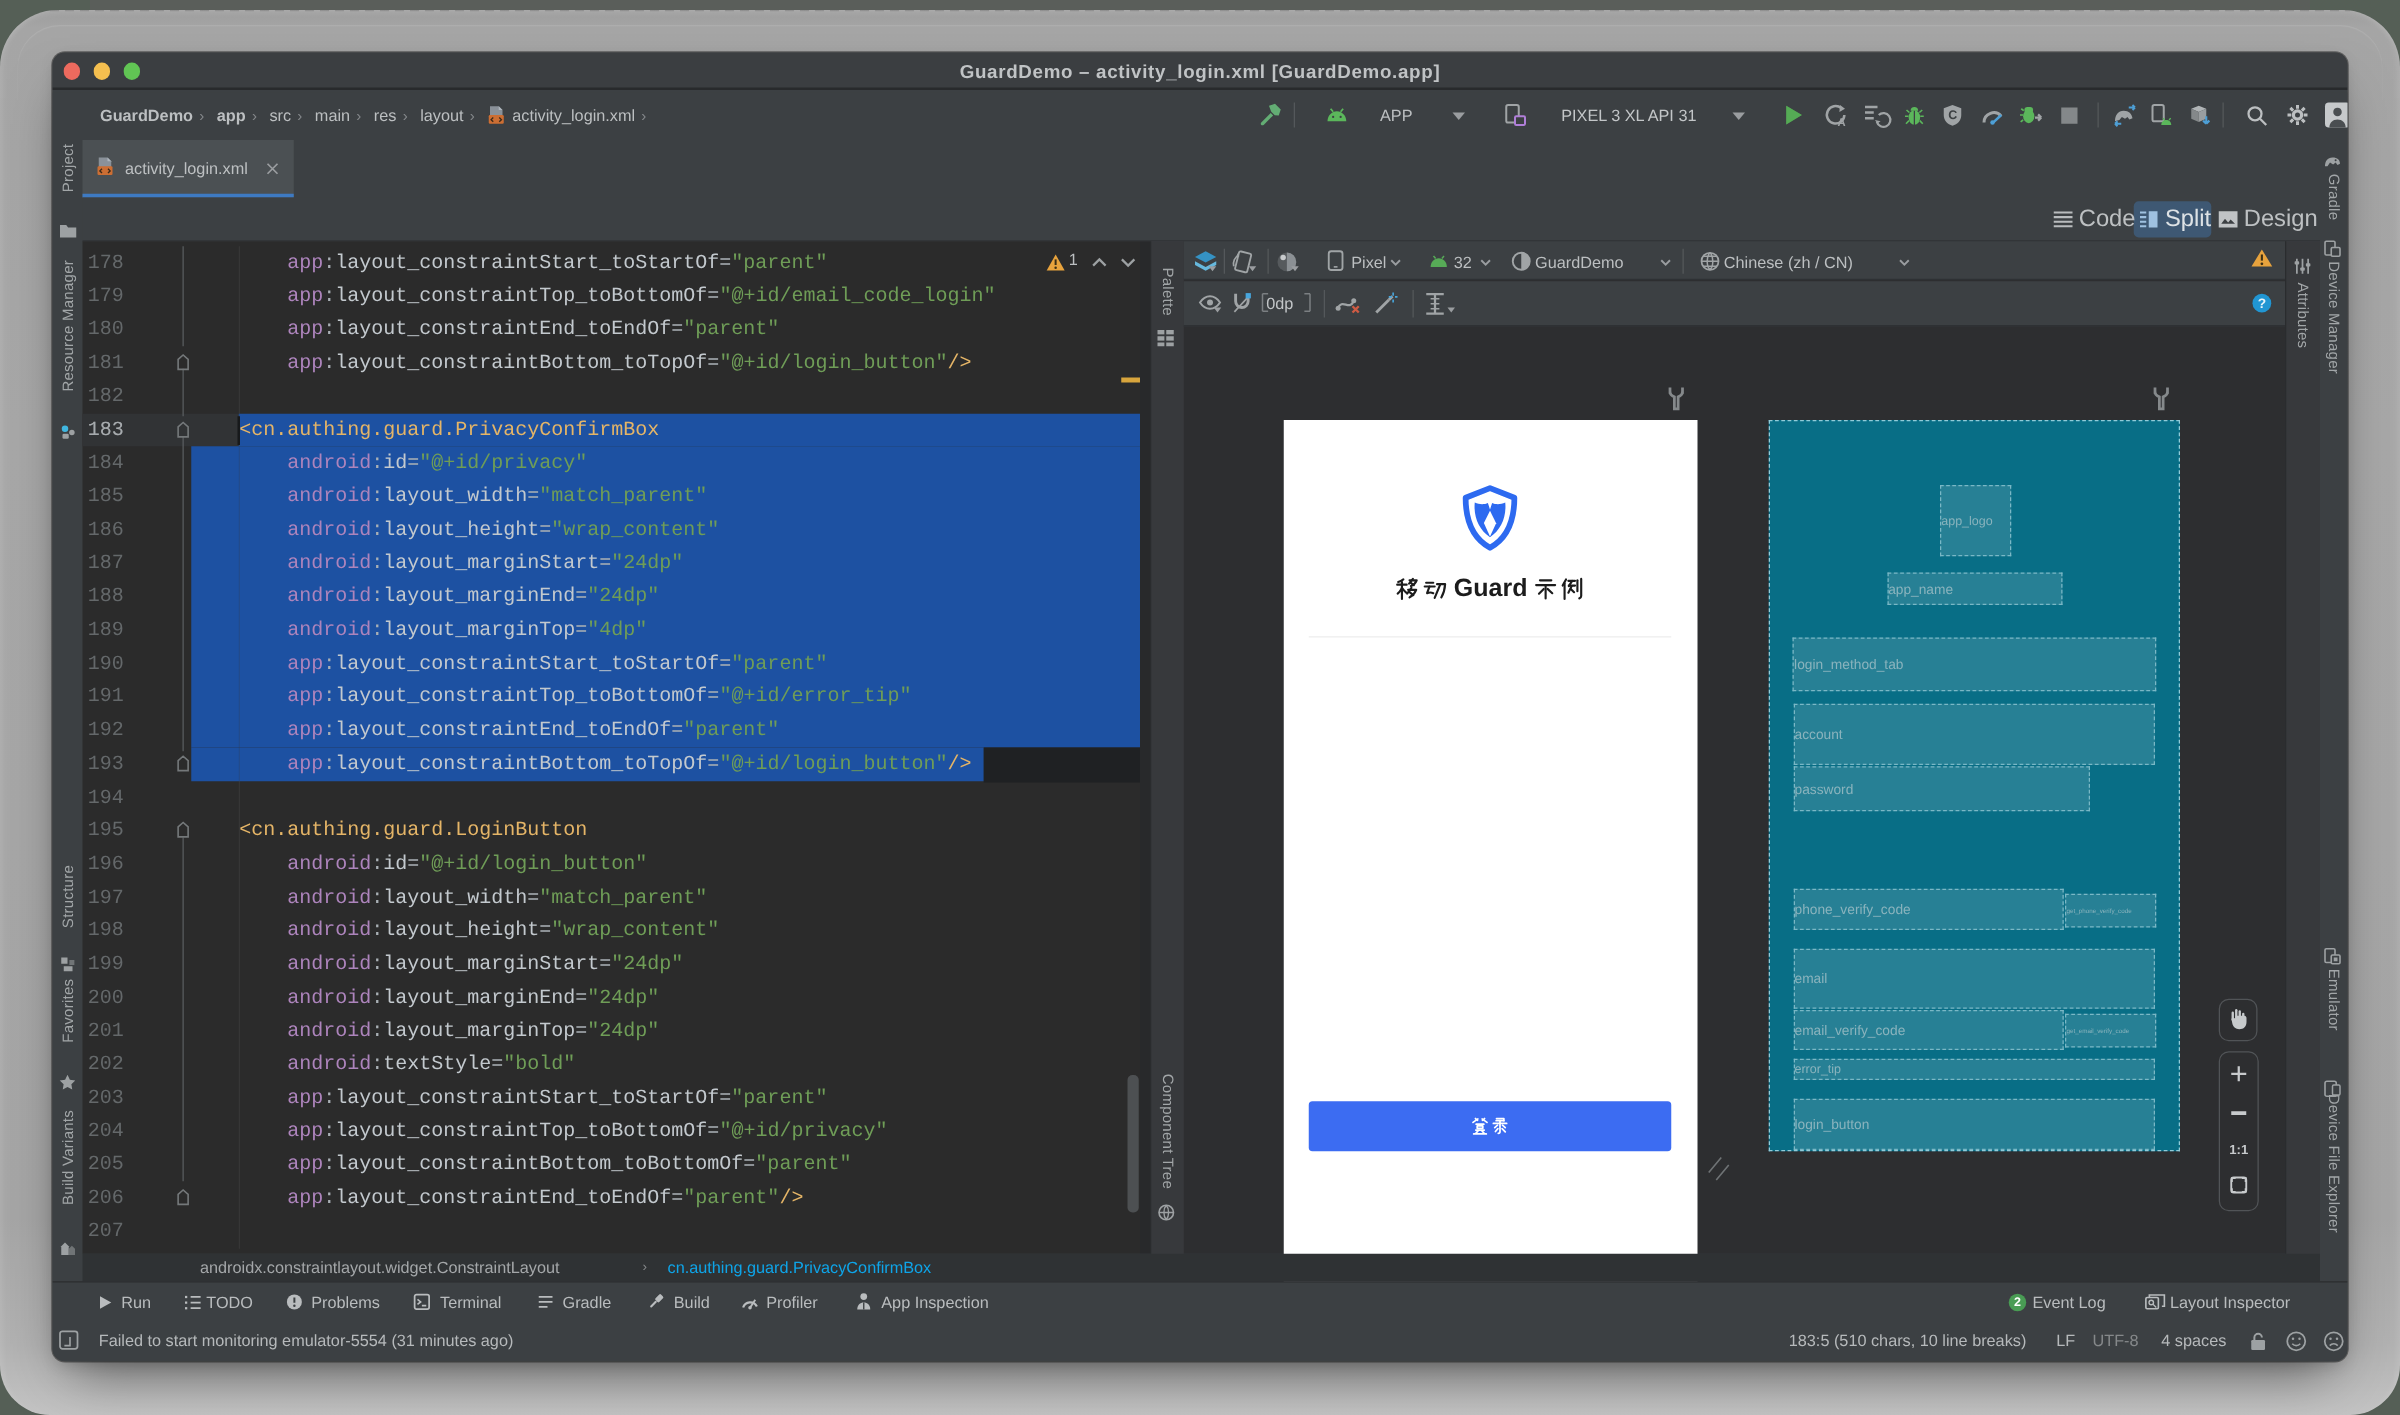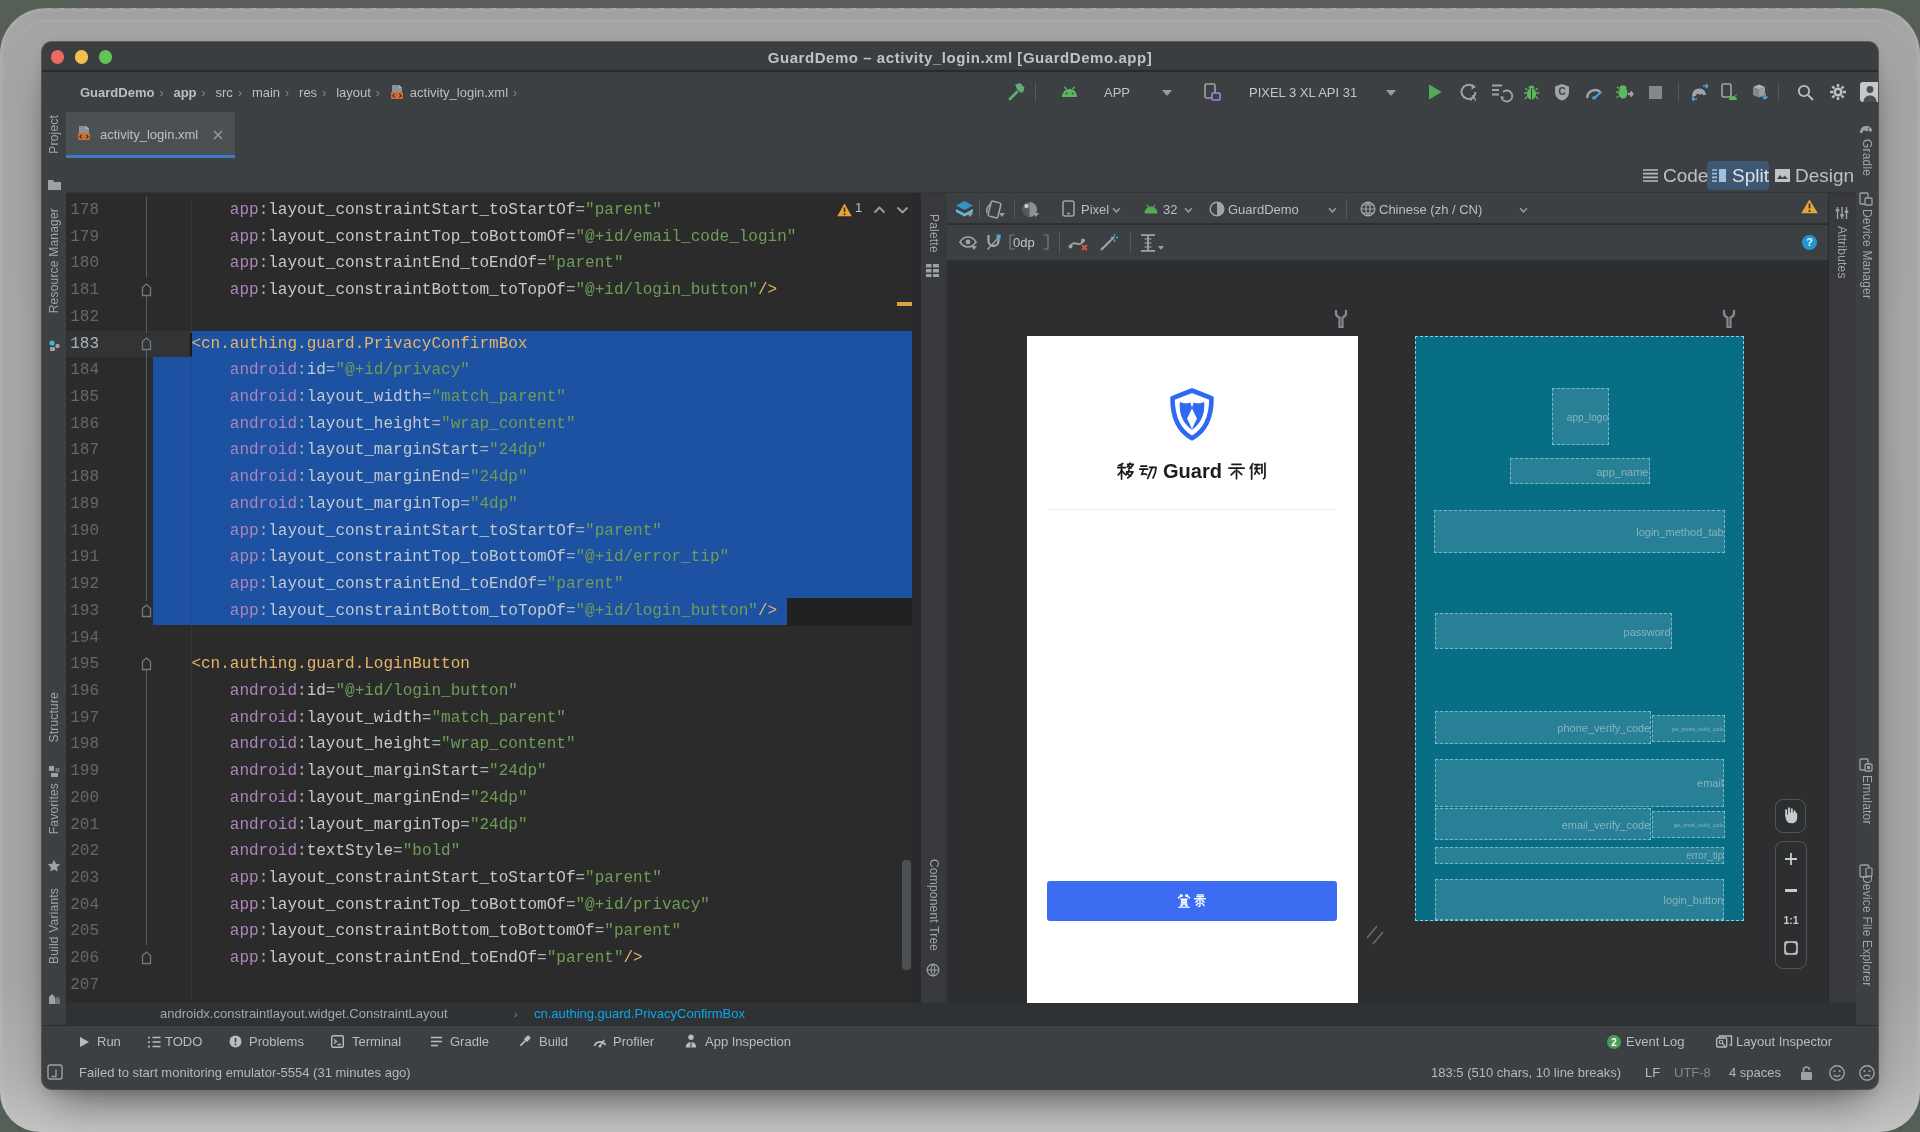--- a/index.html
+++ b/index.html
@@ -48,21 +48,21 @@
 .chev{position:absolute;width:0;height:0;border-left:4.5px solid transparent;border-right:4.5px solid transparent;border-top:5px solid #9a9da0}
 .vsep{position:absolute;width:1px;background:#54585b}
 .attrstrip{position:absolute;right:22px;top:151px;width:28px;bottom:86px;background:#37393c;border-left:1px solid #2a2c2e}
 .crumbbar{position:absolute;left:24px;right:22px;bottom:64px;height:22px;background:#2f3234;font-size:13px;color:#a4a7a9;line-height:22px;white-space:nowrap}
 .toolbar2{position:absolute;left:0;right:0;bottom:33px;height:31px;background:#3c4043;border-top:1px solid #2b2d2f;font-size:13px;color:#b9bcbe}
 .statusbar{position:absolute;left:0;right:0;bottom:0;height:33px;background:#3c4043;font-size:13px;color:#b6b9bb}
 .titem{position:absolute;top:0;height:31px;line-height:32px}
 .sitem{position:absolute;top:0;height:33px;line-height:34px;white-space:nowrap}
 .phoneW{position:absolute;left:80px;top:143px;width:331px;height:700px;background:#fff}
 .phoneB{position:absolute;left:468px;top:143px;width:329px;height:585px;background:#086e86;border:1px dashed rgba(180,228,238,.8)}
-.bbox{position:absolute;background:rgba(255,255,255,.13);border:1px dashed rgba(205,240,248,.5);color:#8ab3bd;text-align:right;overflow:hidden}
+.bbox{position:absolute;background:rgba(255,255,255,.13);border:1px dashed rgba(205,240,248,.5);color:#8ab3bd;text-align:left;overflow:hidden}
 svg{position:absolute;overflow:visible}
 .zbtn{position:absolute;background:transparent;border:1.5px solid #515457;border-radius:8px}
 </style></head><body>
 <div class="corner" style="left:0;top:0"></div>
 <div class="corner" style="right:0;top:0"></div>
 <div class="corner" style="left:0;bottom:0;height:40px"></div>
 <div class="corner" style="right:0;bottom:0;height:40px"></div>
 <div class="desk"></div>
 <div class="desk2"></div>
 <div class="dash"></div>
@@ -533,20 +533,21 @@
               <path d="M38 64 L24 80"></path>
               <path d="M62 64 L80 82"></path>
             </g>
           </svg>
         </div>
 </div>
 <div class="phoneB">
 <div class="bbox" style="left:136px;top:50.6px;width:57px;height:57px;font-size:10px;line-height:57px">app_logo</div>
 <div class="bbox" style="left:93.5px;top:121.3px;width:140px;height:26px;font-size:11px;line-height:26px">app_name</div>
 <div class="bbox" style="left:18.3px;top:173.2px;width:290.4px;height:42.8px;font-size:11px;line-height:42.8px">login_method_tab</div>
+<div class="bbox" style="left:18.6px;top:226.3px;width:289.8px;height:48.7px;font-size:11px;line-height:48.7px">account</div>
 <div class="bbox" style="left:18.6px;top:275.7px;width:237px;height:36.4px;font-size:11px;line-height:36.4px">password</div>
 <div class="bbox" style="left:18.6px;top:374.4px;width:216.7px;height:32.8px;font-size:11px;line-height:32.8px">phone_verify_code</div>
 <div class="bbox" style="left:236.3px;top:377.5px;width:72.4px;height:27.6px;font-size:5px;line-height:27.6px">get_phone_verify_code</div>
 <div class="bbox" style="left:18.6px;top:421.75px;width:289.8px;height:47.95px;font-size:11px;line-height:47.95px">email</div>
 <div class="bbox" style="left:18.6px;top:470.7px;width:216.7px;height:32.8px;font-size:11px;line-height:32.8px">email_verify_code</div>
 <div class="bbox" style="left:236.3px;top:473.8px;width:72.4px;height:27.1px;font-size:5px;line-height:27.1px">get_email_verify_code</div>
 <div class="bbox" style="left:18.6px;top:510.3px;width:289.8px;height:16.6px;font-size:10px;line-height:16.6px">error_tip</div>
 <div class="bbox" style="left:18.6px;top:541.5px;width:289.8px;height:41.7px;font-size:11px;line-height:41.7px">login_button</div>
 </div>
 <svg width="20" height="24" viewBox="0 0 20 24" style="left:418px;top:731px">

